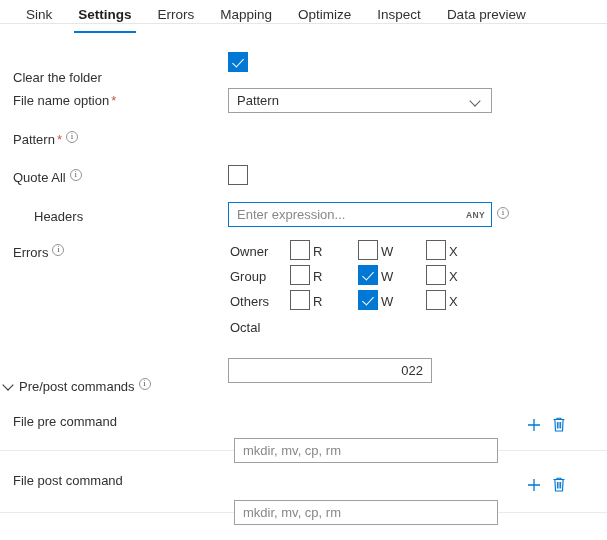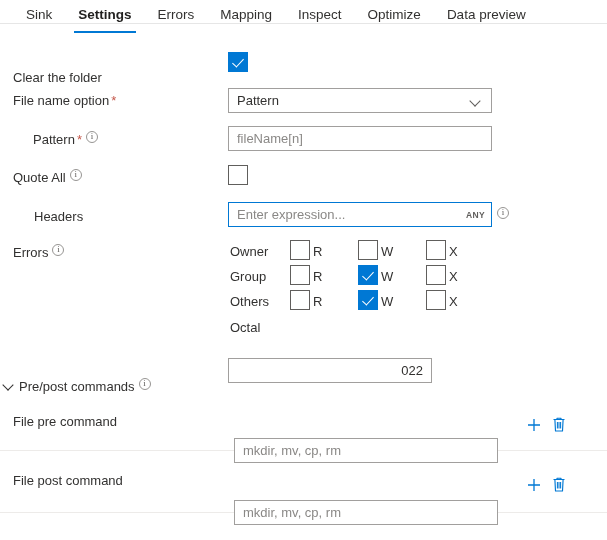--- a/index.html
+++ b/index.html
@@ -216,44 +216,43 @@
   }
 </style>
 </head>
 <body>
 
 <div class="tabbar">
   <div class="tab">Sink</div>
   <div class="tab active">Settings</div>
   <div class="tab">Errors</div>
   <div class="tab">Mapping</div>
+  <div class="tab">Optimize</div>
   <div class="tab">Inspect</div>
-  <div class="tab">Optimize</div>
   <div class="tab">Data preview</div>
 </div>
 
 <div class="form">
 
   <div class="row-label" style="left:13px; top:37px;">
     <span>Clear the folder</span>
   </div>
   <div class="cbox checked" style="left:228px; top:19px;"></div>
 
   <div class="row-label" style="left:13px; top:60px;">
     <span>File name option</span><span class="req">*</span>
   </div>
   <div class="select" style="left:228px; top:55px; width:264px;">
     <span class="val">Pattern</span>
     <span class="chev"></span>
   </div>
 
-  <div class="row-label" style="left:13px; top:98px;margin-left:20px;">
+  <div class="row-label" style="left:13px; top:98px;">
     <span>Pattern</span><span class="req">*</span><span class="info"></span>
   </div>
-  <input class="tfield" style="left: 228px; top: 93px; width: 264px;" placeholder="fileName[n]">
 
   <div class="row-label" style="left:13px; top:136px;">
     <span>Quote All</span><span class="info"></span>
   </div>
   <div class="cbox" style="left:228px; top:132px;"></div>
 
   <div class="row-label" style="left:19px; top:176px;margin-left:15px;">
     <span>Headers</span>
   </div>
   <input class="tfield focused" style="left: 228px; top: 169px; width: 264px; padding-right: 34px;" placeholder="Enter expression...">

